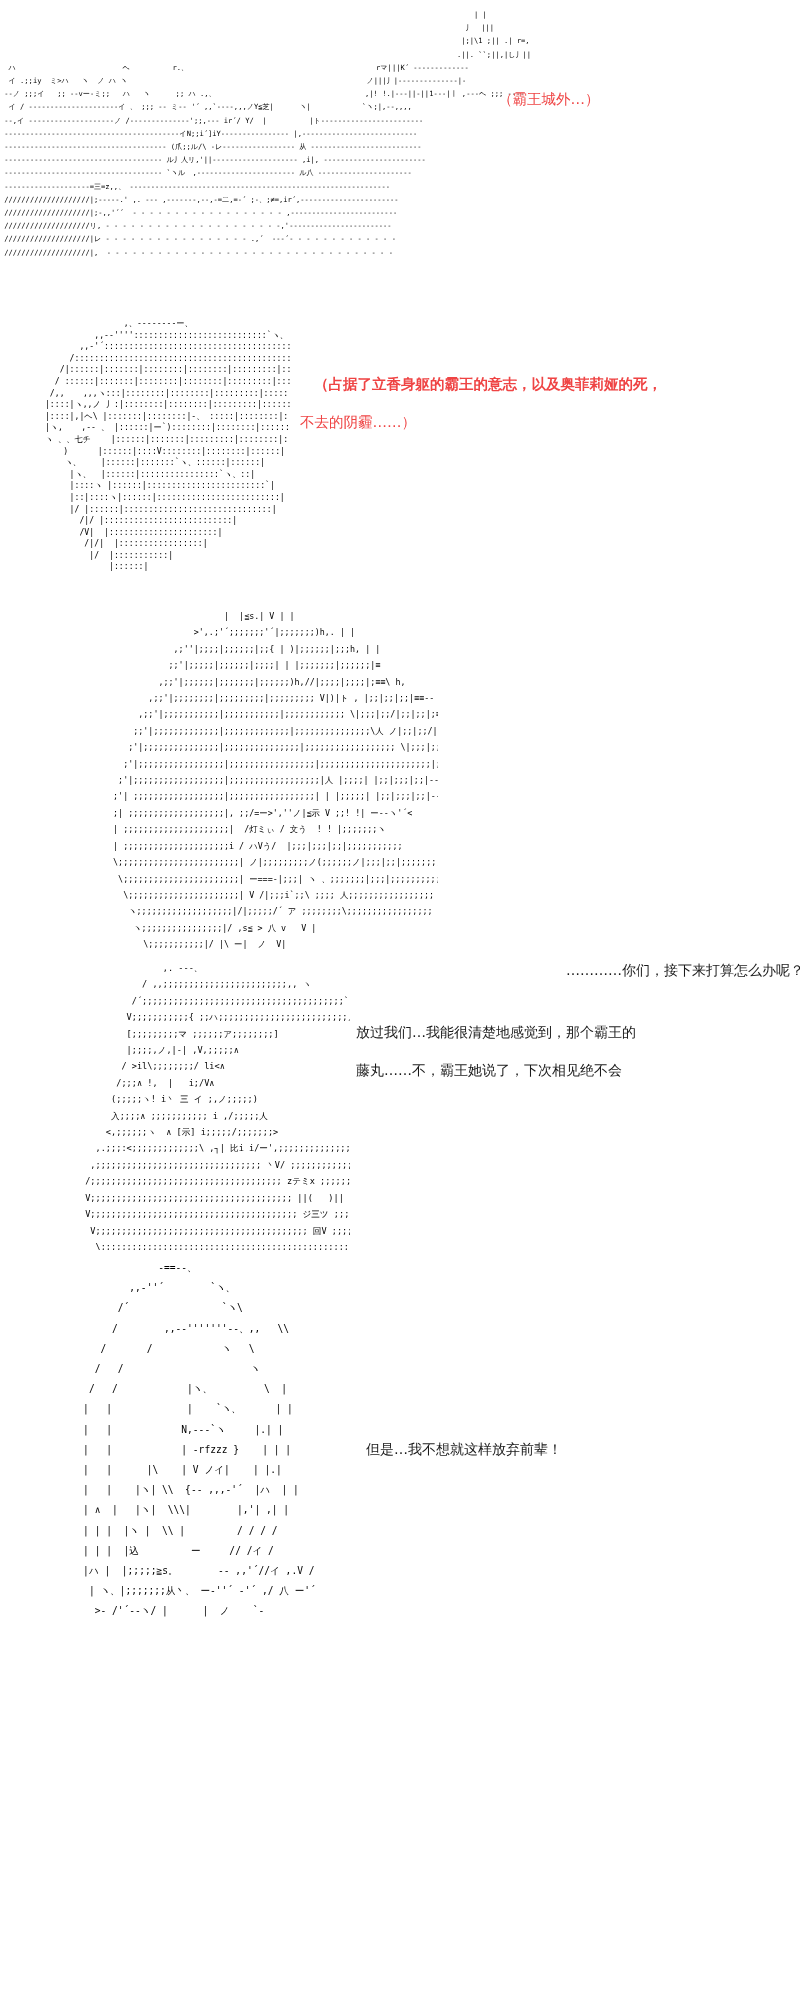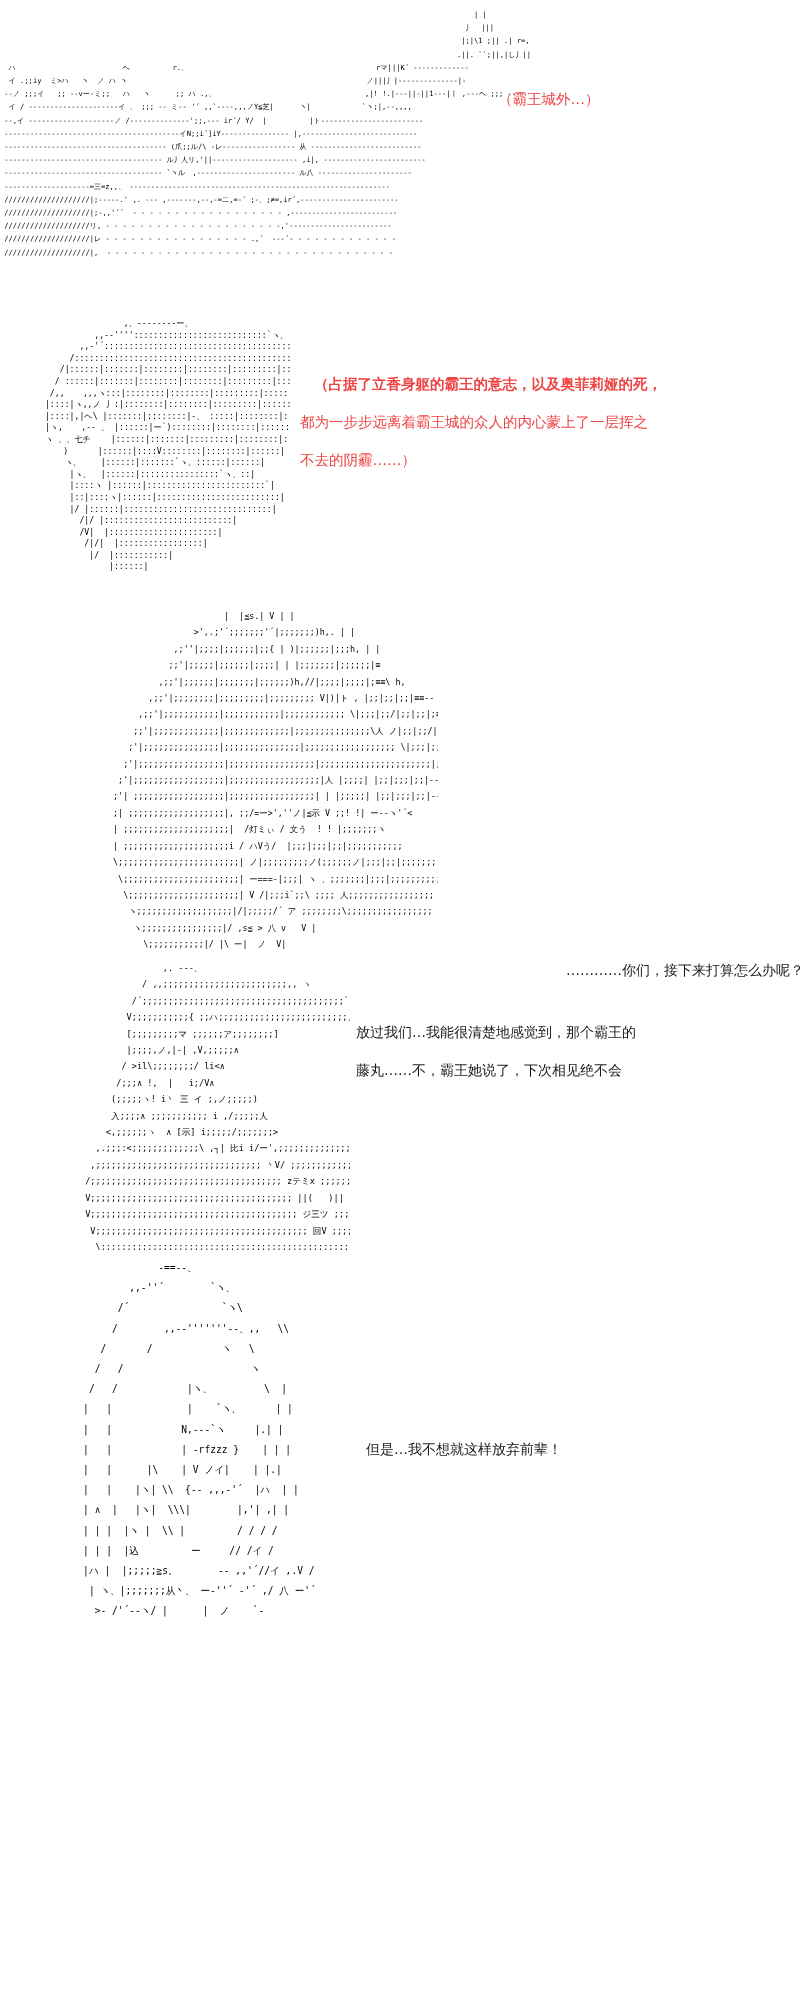--- a/index.html
+++ b/index.html
@@ -123,21 +123,20 @@
       |::|::::ヽ|::::::|:::::::::::::::::::::::::|
       |/ |::::::|::::::::::::::::::::::::::::::|
         /|/ |::::::::::::::::::::::::::|
         /V|  |::::::::::::::::::::::|
          /|/|  |:::::::::::::::::|
           |/  |:::::::::::|
               |::::::|</pre>
     </div>
     <div class="narration" style="left:300px; top:47px;">
       <span class="line indented">（占据了立香身躯的霸王的意志，以及奥菲莉娅的死，</span>
-      <span class="line">都为一步步远离着霸王城的众人的内心蒙上了一层挥之</span>
       <span class="line">不去的阴霾……）</span>
     </div>
   </div>
 
   <div class="scene" style="position:absolute; left:0; top:608px; width:800px; height:350px;margin-left:48px;">
     <div class="aa-wrap" style="left:60px; top:0px; width:330px; height:350px;">
       <pre class="aa" style="font-size:8.4px; line-height:16.4px;">                       |  |≦s.| V | |
                  &gt;',.;'´;;;;;;;'´|;;;;;;;)h,. | |
              ,;''|;;;;|;;;;;;|;;{ | )|;;;;;;|;;;h, | |
             ;;'|;;;;;|;;;;;;|;;;;| | |;;;;;;;|;;;;;;|≡

